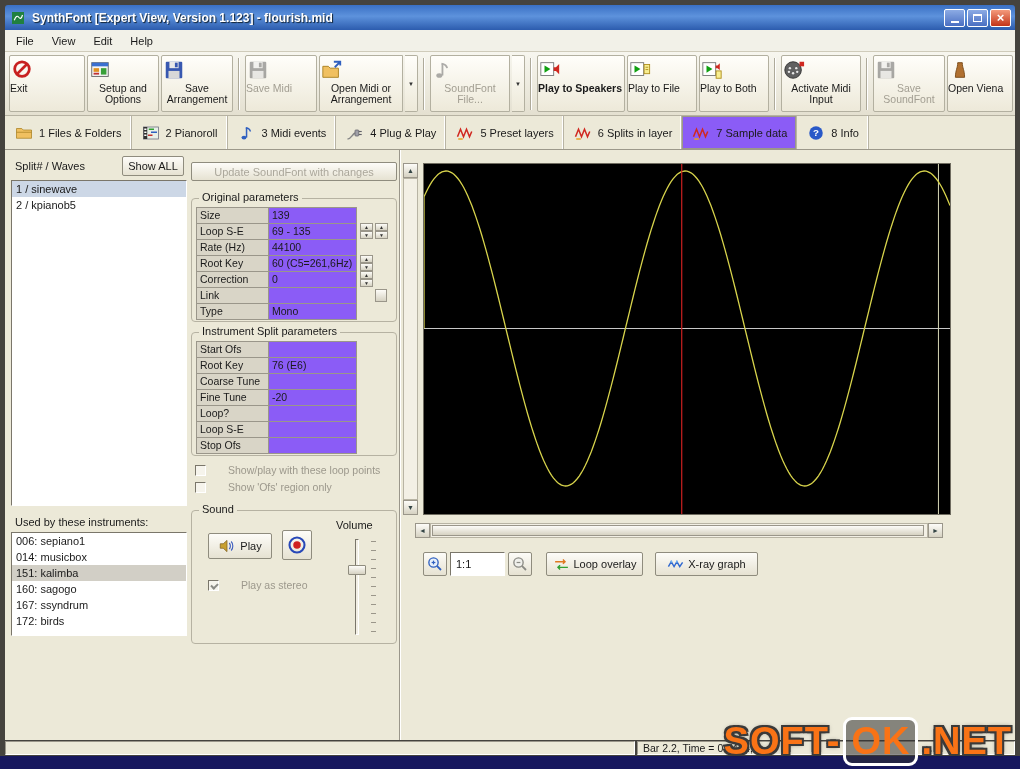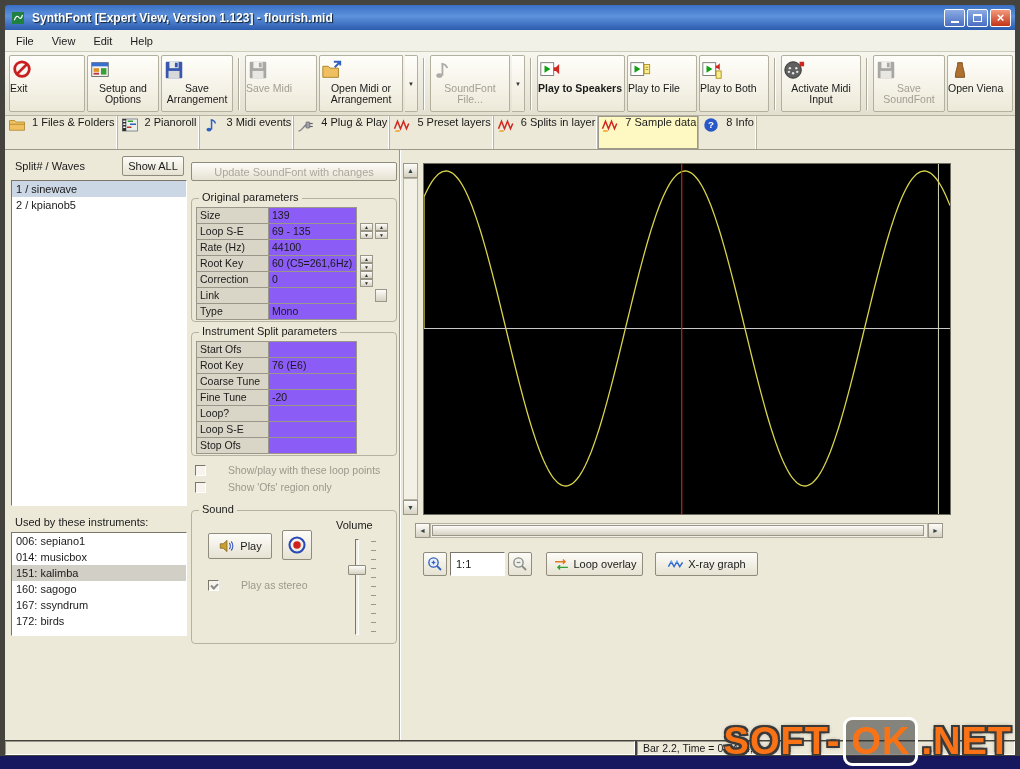--- a/index.html
+++ b/index.html
@@ -30,22 +30,22 @@
   .tb-btn .lbl{font-size:10.5px;line-height:11px;text-align:center;margin-top:2px;}
   .tb-btn.bold .lbl{font-weight:bold;}
   .tb-btn.disabled .lbl{color:#a29e92;}
   .tb-btn.disabled svg{filter:grayscale(1);opacity:.5;}
   .tbic{width:24px;height:22px;}
   .tb-sep{width:2px;height:52px;border-left:1px solid #aeaa9a;border-right:1px solid #fff;margin:0 3px;flex:none;}
   .tb-drop{width:13px;height:57px;display:flex;align-items:center;justify-content:center;border:1px solid #b3b0a0;border-left:none;border-radius:0 2px 2px 0;background:linear-gradient(180deg,#fffefa,#ede9d9);font-size:6px;color:#333;flex:none;}
 
   
   .tabbar{position:absolute;left:5px;top:116px;width:1010px;height:34px;background:#ece9d8;border-bottom:1px solid #9c988a;display:flex;}
-  .tab{display:flex;gap:5px;padding:0 2px;border-right:1px solid #b8b4a4;box-shadow:inset -1px 0 0 #fff;white-space:nowrap;}
-  .tab.active{background:#fef9c3;box-shadow:inset 0 0 0 1px #9c988a;}
+  .tab{display:flex;align-items:center;gap:5px;padding:0 9px;border-right:1px solid #b8b4a4;box-shadow:inset -1px 0 0 #fff;white-space:nowrap;}
+  .tab.active{background:#8b5cf6;box-shadow:inset 0 0 0 1px #9c988a;}
   .tabic{width:20px;height:18px;flex:none;}
 
   
   .main{position:absolute;left:5px;top:150px;width:1010px;height:590px;background:#ece9d8;}
   .s-label{position:absolute;font-size:11px;white-space:nowrap;}
   .btn{border:1px solid #8f8c7e;border-radius:2px;background:linear-gradient(180deg,#fdfcf8,#e6e2d2);display:flex;align-items:center;justify-content:center;gap:4px;font-size:11px;}
   .btn.disabled{color:#aba79b;}
   .listbox{position:absolute;background:#fff;border:1px solid;border-color:#7a766a #fff #fff #7a766a;overflow:hidden;}
   .list-item{height:16px;line-height:16px;padding:0 4px;white-space:nowrap;}
   .sel-blue{background:#ccd7e6;}

